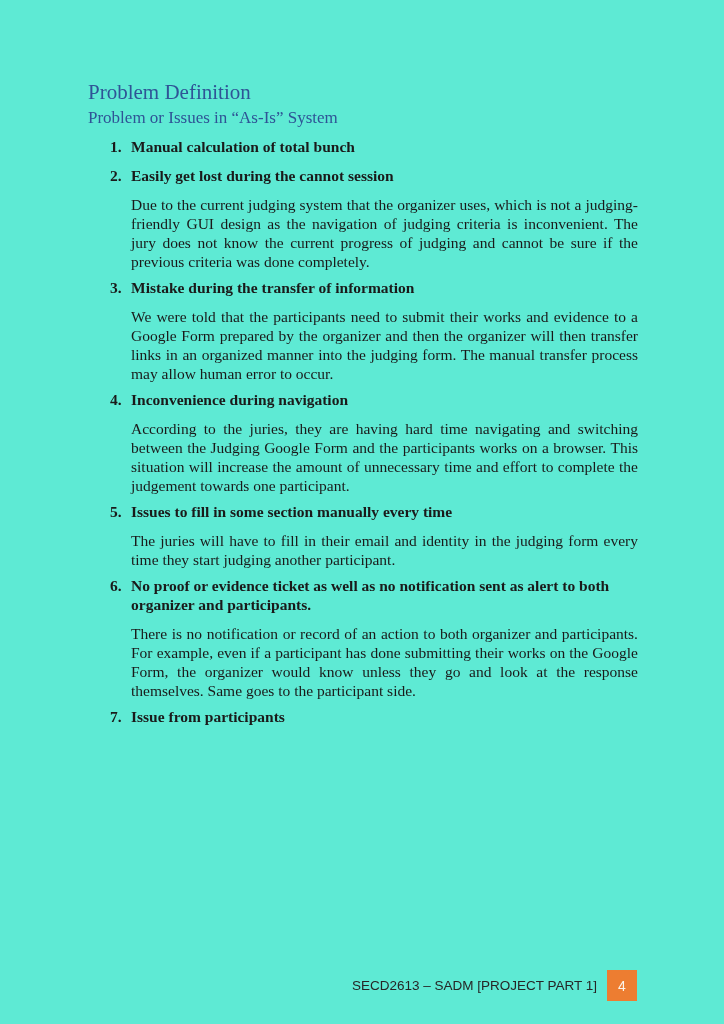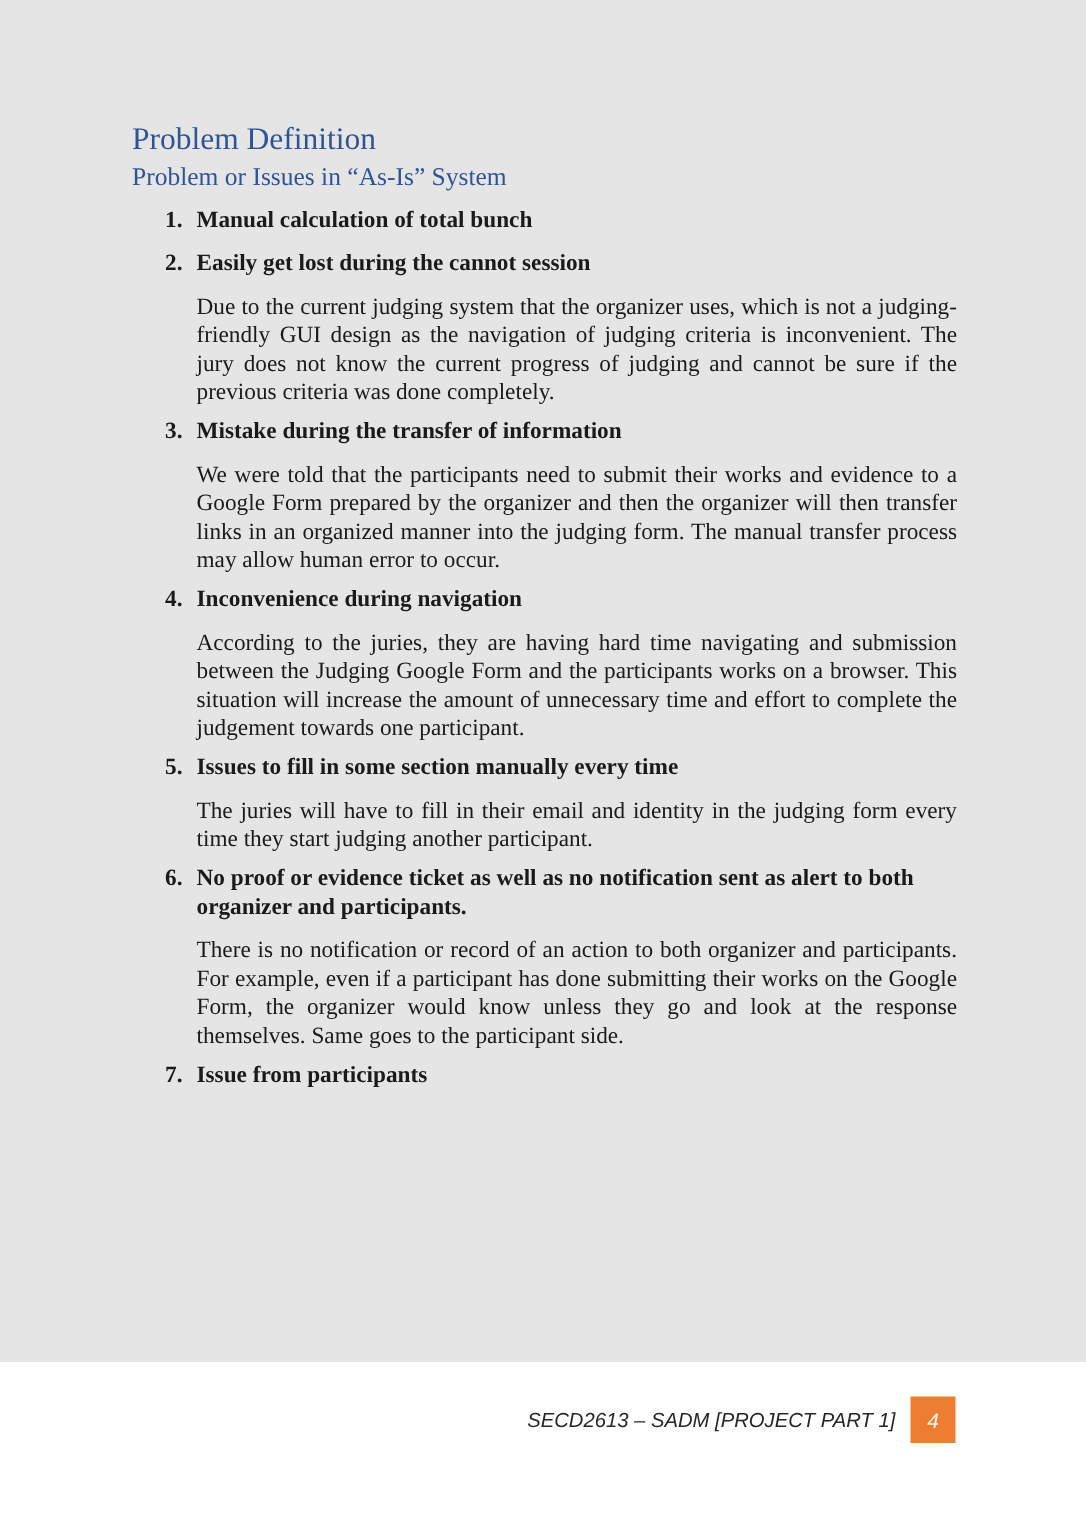--- a/index.html
+++ b/index.html
@@ -18,22 +18,22 @@
     width: 724px;
     height: 1024px;
     font-family: "Liberation Serif", serif;
     color: var(--body-text);
     position: relative;
     overflow: hidden;
   }
   .page {
     position: relative;
     width: 724px;
-    height: 908px;
-    background: #e5e5e5;
+    height: 1024px;
+    background: #5eead4;
   }
   .content {
     padding: 80px 86px 0 88px;
   }
   .doc-title {
     font-size: 21px;
     line-height: 25px;
     font-weight: normal;
     color: var(--heading-blue);
     margin: 0;
@@ -68,25 +68,24 @@
   }
   .issue-body {
     margin: 0 0 7px 0;
     padding-left: 43px;
     text-align: justify;
     font-size: 15.5px;
     line-height: 19px;
   }
   .footer {
     position: absolute;
-    top: 931px;
+    top: 970px;
     right: 87px;
     display: flex;
     align-items: center;
-    font-style: italic;
   }
   .footer-label {
     font-family: "Liberation Sans", sans-serif;
     font-size: 13.5px;
     color: var(--footer-text);
     margin-right: 10px;
     white-space: nowrap;
   }
   .page-badge {
     width: 30px;
@@ -126,21 +125,21 @@
             <span class="issue-num">3.</span>
             <span class="issue-title">Mistake during the transfer of information</span>
           </div>
           <p class="issue-body">We were told that the participants need to submit their works and evidence to a Google Form prepared by the organizer and then the organizer will then transfer links in an organized manner into the judging form. The manual transfer process may allow human error to occur.</p>
         </li>
         <li>
           <div class="issue-head">
             <span class="issue-num">4.</span>
             <span class="issue-title">Inconvenience during navigation</span>
           </div>
-          <p class="issue-body">According to the juries, they are having hard time navigating and submission between the Judging Google Form and the participants works on a browser. This situation will increase the amount of unnecessary time and effort to complete the judgement towards one participant.</p>
+          <p class="issue-body">According to the juries, they are having hard time navigating and switching between the Judging Google Form and the participants works on a browser. This situation will increase the amount of unnecessary time and effort to complete the judgement towards one participant.</p>
         </li>
         <li>
           <div class="issue-head">
             <span class="issue-num">5.</span>
             <span class="issue-title">Issues to fill in some section manually every time</span>
           </div>
           <p class="issue-body">The juries will have to fill in their email and identity in the judging form every time they start judging another participant.</p>
         </li>
         <li>
           <div class="issue-head">

